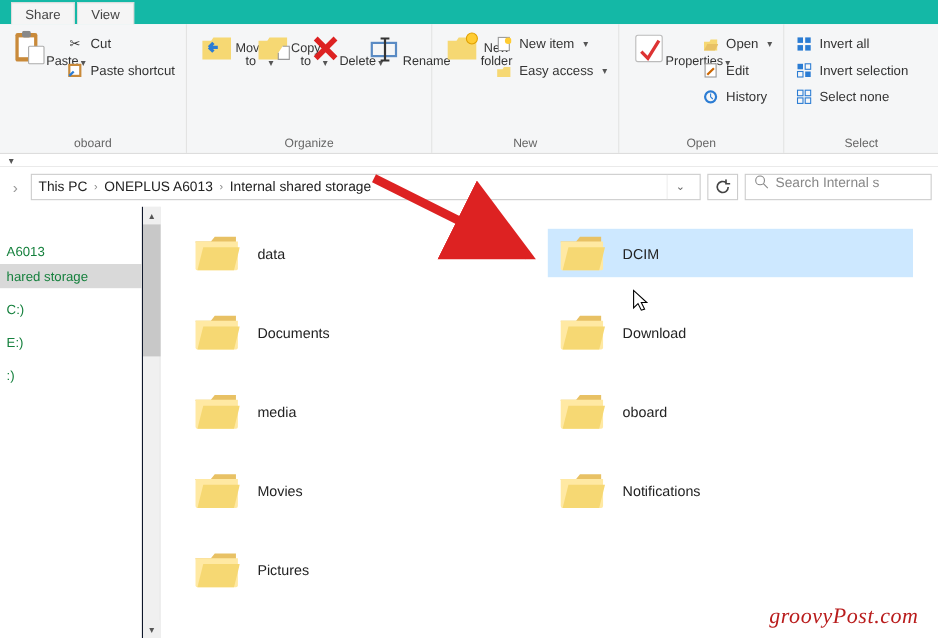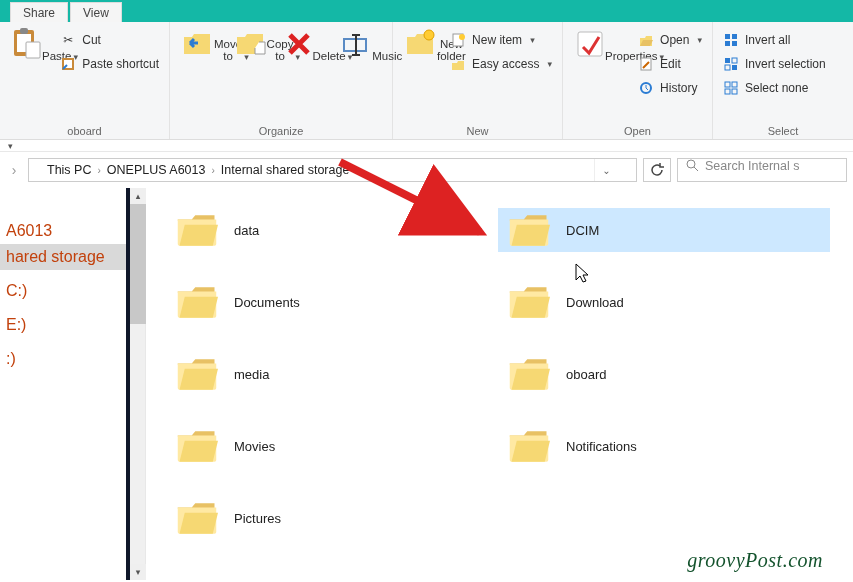--- a/index.html
+++ b/index.html
@@ -19,31 +19,31 @@
   .smallbtn .sico { width: 16px; height: 16px; display: flex; align-items: center; justify-content: center; }
   .vcol { display: flex; flex-direction: column; gap: 4px; padding-top: 4px; }
   .chev { font-size: 9px; color: #555; margin-left: 2px; }
 
   
   .qat { height: 12px; padding: 0 6px; font-size: 10px; color: #555; display: flex; align-items: center; border-bottom: 1px solid #e8e8e8;}
 
   
   .addrrow { height: 36px; display: flex; align-items: center; padding: 4px 6px; gap: 6px; background: #fff; }
   .nav-arrow { width: 16px; font-size: 14px; color: #999; text-align: center; }
-  .addrbar { flex: 1; display: flex; align-items: center; border: 1px solid #ccc; height: 24px; padding: 0 18px; gap: 6px; font-size: 12.5px; color: #222; }
+  .addrbar { flex: 1; display: flex; align-items: center; border: 1px solid #ccc; height: 24px; padding: 0 6px; gap: 6px; font-size: 12.5px; color: #222; }
   .crumb { display: flex; align-items: center; gap: 6px; cursor: default; }
   .crumb-sep { color: #888; font-size: 10px; }
   .spacer { flex: 1; }
   .drop { width: 24px; text-align: center; color: #666; font-size: 10px; border-left: 1px solid #eee; align-self: stretch; display:flex; align-items:center; justify-content:center;}
   .refresh { width: 28px; height: 24px; border: 1px solid #ccc; display: flex; align-items: center; justify-content: center; color: #555; }
   .searchbox { width: 170px; height: 24px; border: 1px solid #ccc; display: flex; padding: 0 8px; gap: 6px; font-size: 12.5px; color: #888; }
 
   
   .bodysplit { display: flex; height: calc(582px - 22px - 118px - 12px - 36px - 2px); position: relative; }
-  .nav { width: 130px; border-right: 4px solid #0f172a; font-size: 16px; color: #c2410c; padding-top: 30px; overflow:hidden;}
+  .nav { width: 130px; border-right: 1px solid #0f172a; font-size: 12px; color: #15803d; padding-top: 30px; overflow:hidden;}
   .navitem { padding: 4px 6px; white-space: nowrap; }
   .navitem.sel { background: #d9d9d9; }
   .scrolltrack { position: absolute; left: 130px; top: 0; width: 16px; height: 100%; background: #f0f0f0; border-right:1px solid #e8e8e8;}
   .scrollbtnup, .scrollbtndn { width: 16px; height: 16px; background: #efefef; font-size: 9px; color:#555; text-align:center; line-height:16px;}
   .scrollbtndn{ position:absolute; bottom:0;}
   .scrollthumb{ position:absolute; top:16px; width:16px; height:120px; background:#c8c8c8;}
 
   .content { flex: 1; padding: 20px 23px 10px 36px; position: relative; }
   .grid { display: grid; grid-template-columns: 1fr 1fr; row-gap: 28px; }
   .fitem { display: flex; align-items: center; gap: 16px; font-size: 13px; color: #222; padding: 4px 10px; cursor: default; }
@@ -52,21 +52,21 @@
 
   
   .folder-svg .tab { fill: #e8c164; }
   .folder-svg .body { fill: #ffe9a3; }
   .folder-svg .front { fill: #f6d873; }
 
   
   .arrow-anno { position: absolute; left: 330px; top: 152px; pointer-events: none; }
   .cursor-anno{ position:absolute; left:574px; top:262px; pointer-events:none;}
 
-  .watermark { position: absolute; right: 30px; bottom: 10px; font-family: Georgia, serif; font-style: italic; font-size: 20px; color: #14532d; letter-spacing: .5px; }
+  .watermark { position: absolute; right: 18px; bottom: 10px; font-family: Georgia, serif; font-style: italic; font-size: 20px; color: #b91c1c; letter-spacing: .5px; }
 </style>
 </head>
 <body>
 
 <div class="tabstrip">
   <div class="tab">Share</div>
   <div class="tab">View</div>
 </div>
 
 <div class="ribbon">
@@ -137,21 +137,21 @@
     </div>
     <div class="bigbtn">
       <span class="ico">
           <svg width="30" height="26">
             <rect x="2" y="8" width="22" height="12" fill="none" stroke="#5a8bc4" stroke-width="2"></rect>
             <line x1="14" y1="4" x2="14" y2="24" stroke="#333" stroke-width="2"></line>
             <line x1="10" y1="4" x2="18" y2="4" stroke="#333" stroke-width="2"></line>
             <line x1="10" y1="24" x2="18" y2="24" stroke="#333" stroke-width="2"></line>
           </svg>
         </span>
-      <span>Music</span>
+      <span>Rename</span>
     </div>
     <div class="group-label">Organize</div>
   </div>
 
   <div class="group" style="min-width:170px">
     <div class="bigbtn">
       <span class="ico">
           <svg width="32" height="30">
             <path d="M2 8h8l2-3h16v20H2z" fill="#f6d873"></path>
             <circle cx="24" cy="6" r="5" fill="#ffcc33" stroke="#e0a000"></circle>

